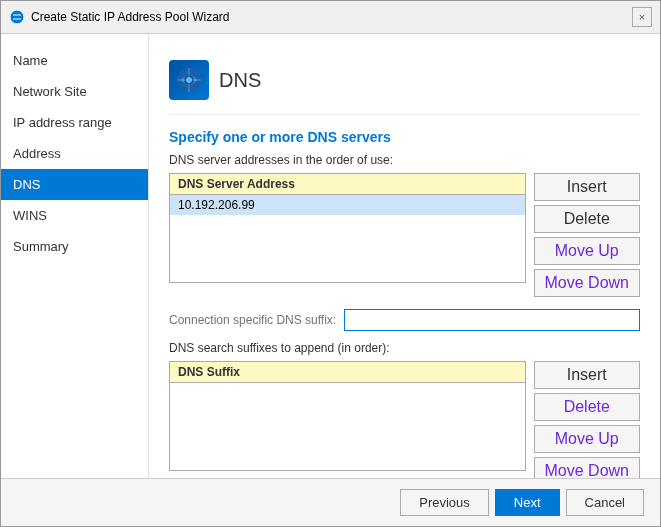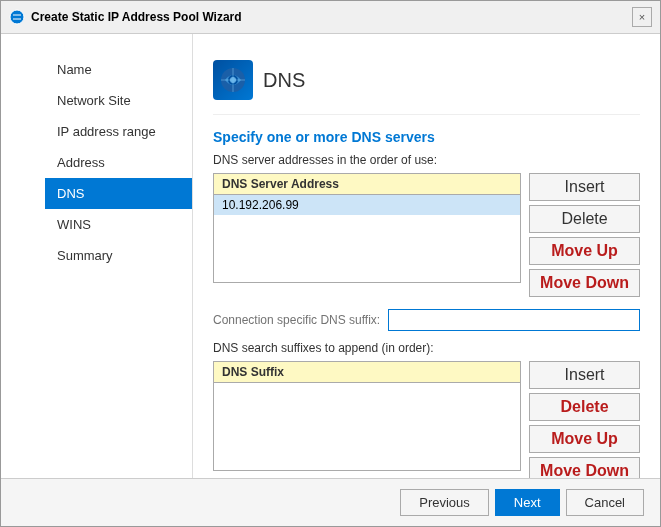--- a/index.html
+++ b/index.html
@@ -26,21 +26,20 @@
       border-bottom: 1px solid #ccc;
       padding: 6px 8px;
       display: flex;
       align-items: center;
       justify-content: space-between;
     }
     .title-bar-left {
       display: flex;
       align-items: center;
       gap: 6px;
-      font-weight: bold;
     }
     .title-icon {
       width: 16px;
       height: 16px;
     }
     .title-text {
       font-size: 12px;
       color: #000;
     }
     .close-btn {
@@ -60,22 +59,21 @@
       display: flex;
       flex: 1;
       overflow: hidden;
     }
 
     
     .sidebar {
       width: 148px;
       background: #fff;
       border-right: 1px solid #ddd;
-      padding: 20px 0;
-      margin-left: 44px;
+      padding: 11px 0;
     }
     .sidebar-item {
       padding: 8px 12px;
       cursor: pointer;
       color: #333;
       font-size: 13px;
     }
     .sidebar-item.active {
       background: #0078d4;
       color: #fff;
@@ -167,24 +165,23 @@
       padding: 4px 10px;
       border: 1px solid #aaa;
       background: #f5f5f5;
       cursor: pointer;
       font-size: 16px;
       color: #333;
       min-width: 80px;
       text-align: center;
     }
     .btn:disabled {
-      color: #b91c1c;
+      color: #6d28d9;
       cursor: default;
       background: #f5f5f5;
-      font-weight: bold;
     }
 
     .suffix-row {
       display: flex;
       align-items: center;
       gap: 8px;
       margin-bottom: 10px;
     }
     .suffix-label {
       font-size: 12px;

